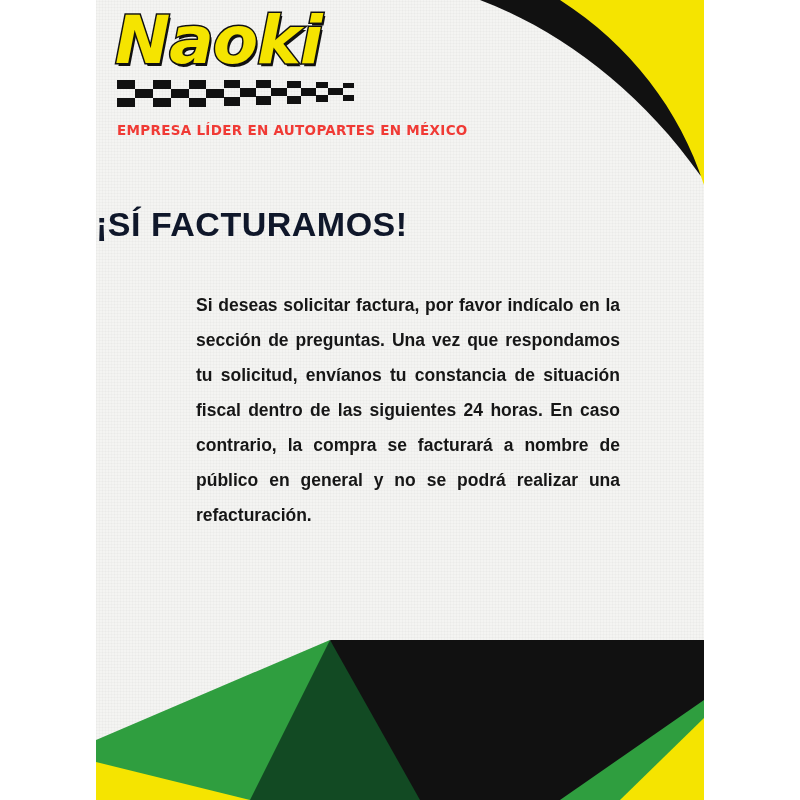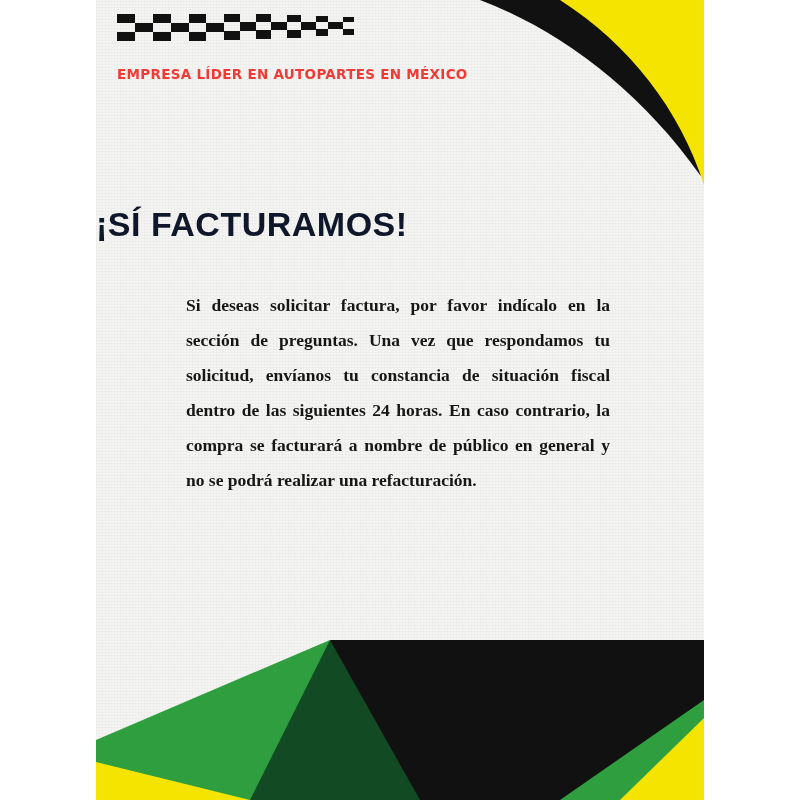--- a/index.html
+++ b/index.html
@@ -83,21 +83,21 @@
     margin: 2px 0 0 4px;
     line-height: 1;
   }
   .checker {
     margin-top: 4px;
     margin-left: 2px;
     width: 245px;
     height: 34px;
   }
   .tagline {
-    margin-top: 16px;
+    margin-top: 6px;
     margin-left: 2px;
     font-family: "DejaVu Sans", sans-serif;
     font-size: 13.5px;
     font-weight: bold;
     color: #f03a35;
     letter-spacing: 0.3px;
     white-space: nowrap;
   }
 
   
@@ -109,24 +109,24 @@
     font-family: Liberation Sans, sans-serif;
     font-size: 34px;
     font-weight: bold;
     color: #0f172a;
     letter-spacing: 0.5px;
   }
 
   
   .body-text {
     position: absolute;
-    left: 186px;
+    left: 196px;
     top: 288px;
     width: 424px;
-    font-family: Liberation Serif, serif;
+    font-family: Liberation Sans, sans-serif;
     font-size: 17.5px;
     font-weight: bold;
     color: #161616;
     line-height: 35px;
     text-align: justify;
     text-justify: inter-word;
   }
   .body-text p { margin: 0; }
 </style>
 </head>
@@ -157,20 +157,21 @@
     <path d="M330,640 L704,640 L704,800 L420,800 Z" fill="#111111"></path>
 
     <path d="M560,800 L704,700 L704,800 Z" fill="#2f9e3f"></path>
 
     <path d="M620,800 L704,718 L704,800 Z" fill="#f5e400"></path>
 
     <path d="M704,640 L704,700 L660,660 Z" fill="#f4f4f2" opacity="0"></path>
   </svg>
 
   <div class="logo-wrap">
+    <div class="logo-name">Naoki</div>
 
     <svg class="checker" viewBox="0 0 245 34" preserveAspectRatio="none">
       <g fill="#111111">
         <rect x="0" y="2" width="18" height="9"></rect>
         <rect x="36" y="2" width="18" height="9"></rect>
         <rect x="72" y="2" width="17" height="9"></rect>
         <rect x="107" y="2" width="16" height="8"></rect>
         <rect x="139" y="2" width="15" height="8"></rect>
         <rect x="170" y="3" width="14" height="7"></rect>
         <rect x="199" y="4" width="12" height="6"></rect>

